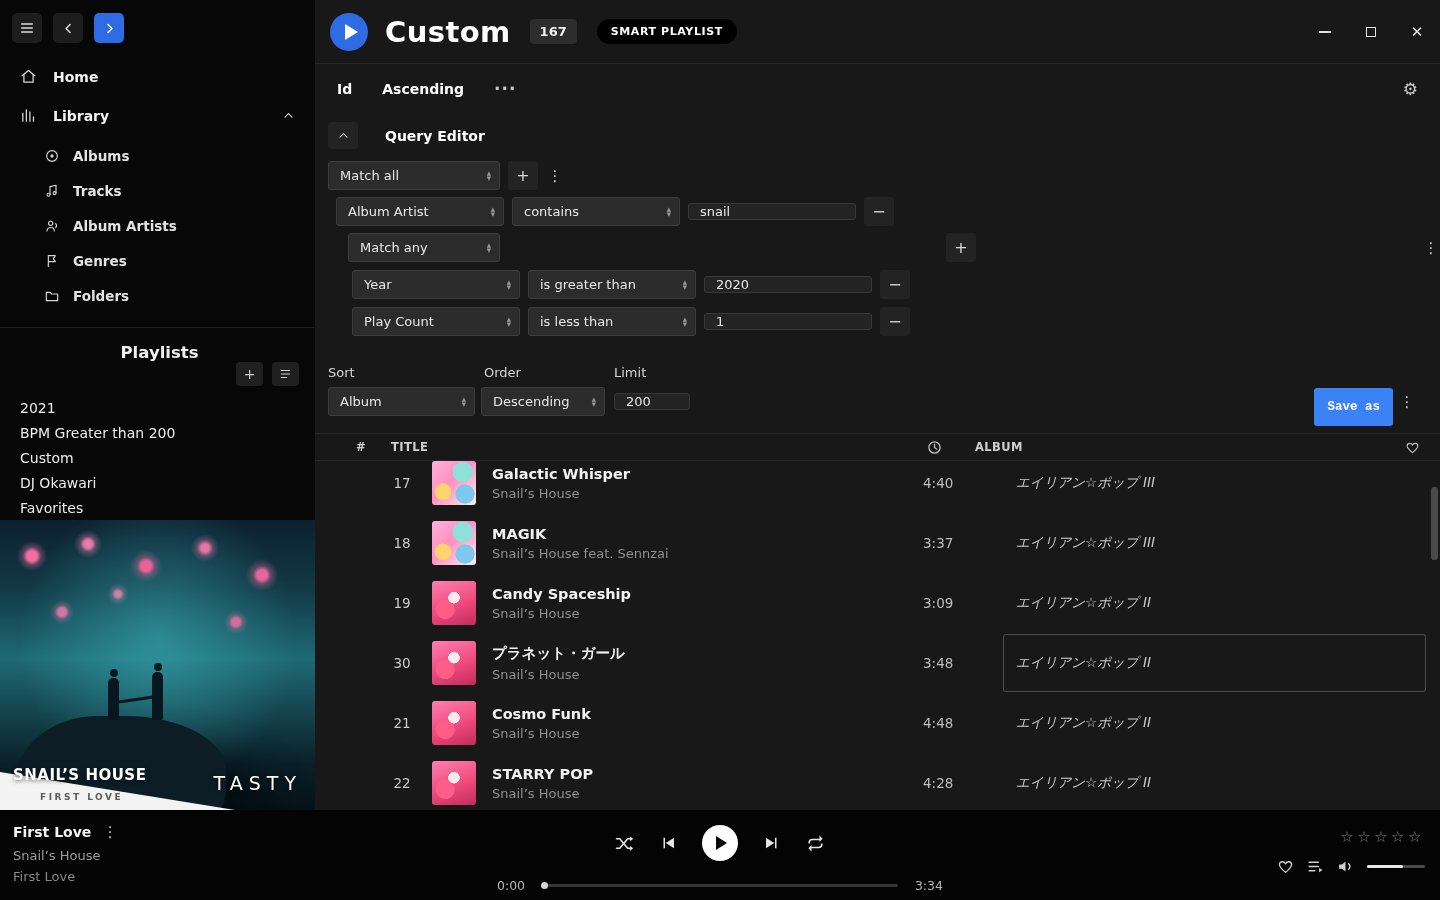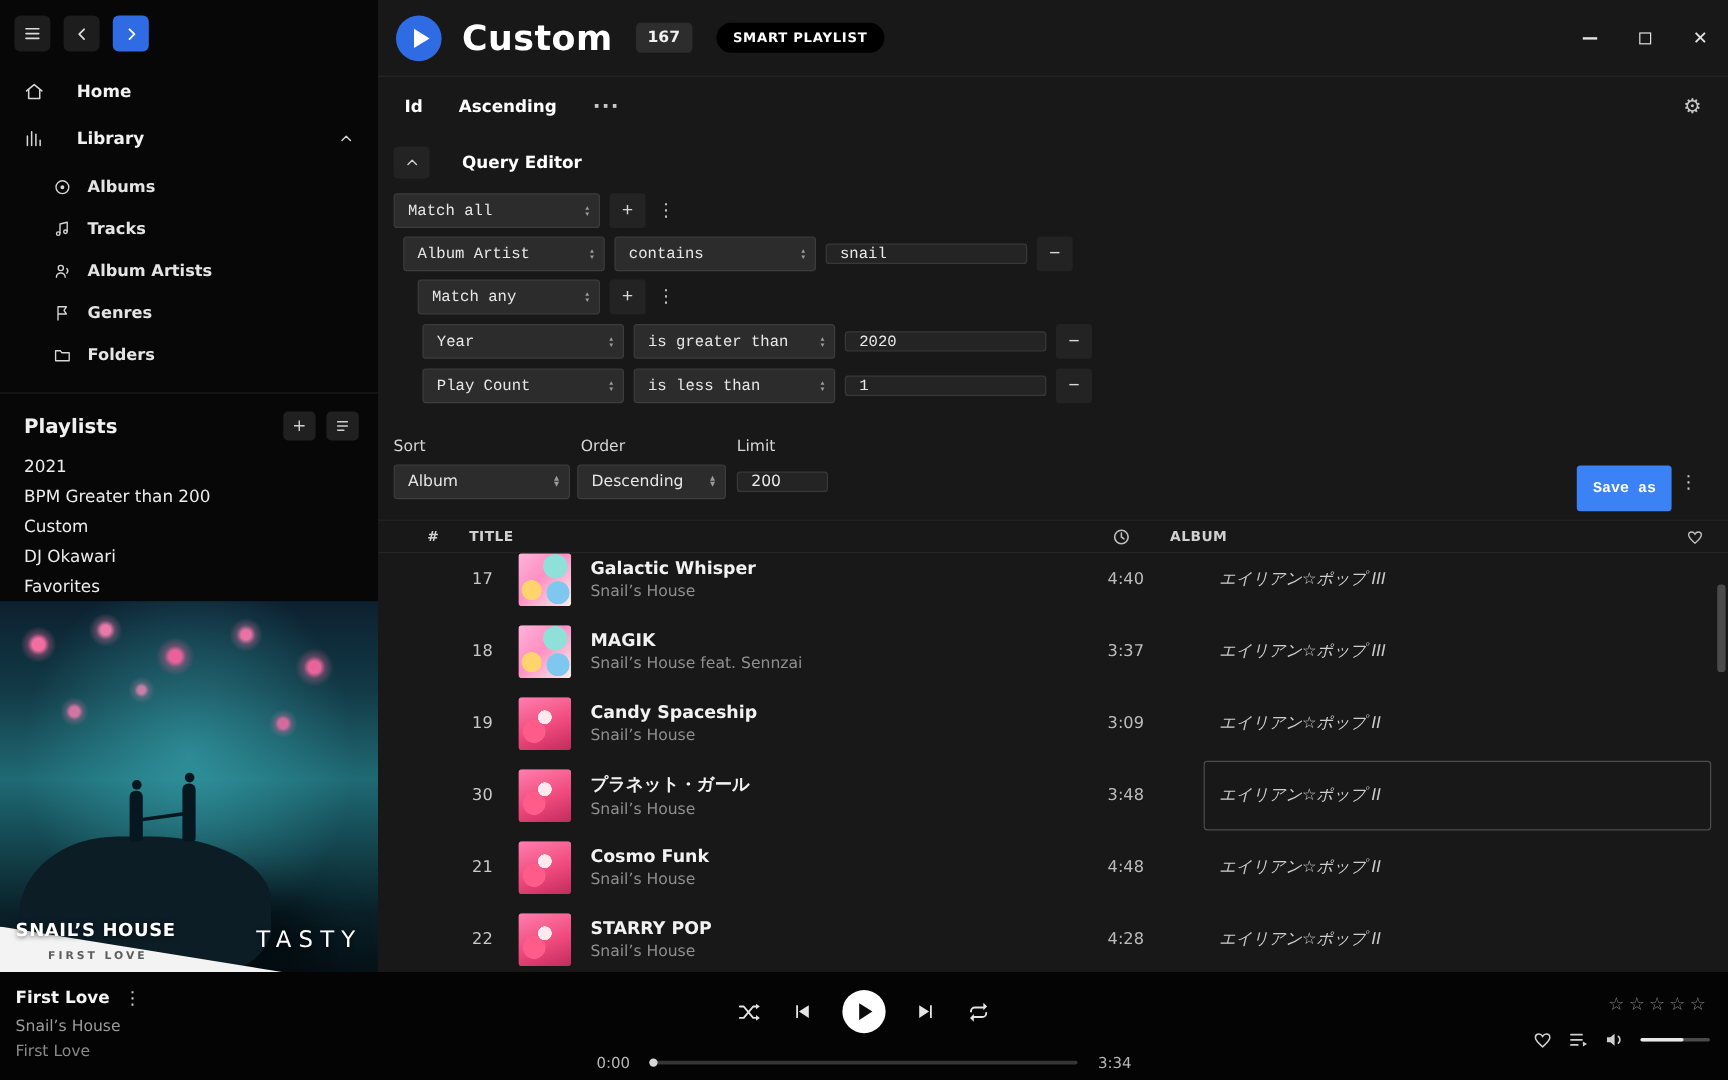--- a/index.html
+++ b/index.html
@@ -15,27 +15,27 @@
   .sidebar { position:absolute; left:0; top:0; width:315px; height:810px; background:#070707; display:flex; flex-direction:column; }
   .side-top { display:flex; align-items:center; gap:11px; padding:13px 12px 10px 12px; }
   .search-box { width:163px; height:33px; background:#1b1b1b; border-radius:5px; display:flex; align-items:center; padding:0 9px; gap:7px; }
   .search-box svg { color:#8d8d8d; flex:none; }
   .search-box input { background:transparent; border:none; outline:none; color:#ddd; font-size:13px; width:100%; font-family:inherit; }
   .search-box input::placeholder { color:#8a8a8a; }
   .icon-btn { width:30px; height:30px; border-radius:5px; background:#1d1d1d; display:flex; align-items:center; justify-content:center; color:#dcdcdc; cursor:pointer; }
   .icon-btn.accent { background:#2f6ce4; color:#fff; }
 
   .nav { padding-top:4px; }
-  .nav-item { height:39px; padding:0 20px; display:flex; align-items:center; gap:27px; font-size:14px; font-weight:700; color:#f2f2f2; cursor:pointer; }
+  .nav-item { height:39px; padding:0 20px; display:flex; align-items:center; gap:16px; font-size:14px; font-weight:700; color:#f2f2f2; cursor:pointer; }
   .nav-item svg, .sub-item svg { color:#d6d6d6; flex:none; }
   .nav-chevron { margin-left:auto; color:#b5b5b5; }
   .sub-list { padding:3px 0 8px 0; }
   .sub-item { height:35px; padding:0 20px 0 44px; display:flex; align-items:center; gap:13px; font-size:13.5px; font-weight:700; color:#e4e4e4; cursor:pointer; }
 
-  .playlists-head { margin-top:6px; border-top:1px solid #1e1e1e; padding:15px 16px 9px 20px; display:flex; align-items:center; }
+  .playlists-head { margin-top:6px; border-top:1px solid #1e1e1e; padding:15px 16px 9px 20px; display:flex; align-items:center;flex-direction:column; }
   .playlists-title { font-size:16.5px; font-weight:700; color:#f0f0f0; }
   .pl-btns { margin-left:auto; display:flex; gap:9px; }
   .pl-btn { width:27px; height:24px; background:#202020; border-radius:4px; display:flex; align-items:center; justify-content:center; color:#cfcfcf; font-size:14px; cursor:pointer; }
   .playlist-item { height:25px; display:flex; align-items:center; padding:0 20px; font-size:14px; color:#ececec; cursor:pointer; }
 
   
   .album-art { margin-top:auto; width:315px; height:315px; position:relative; overflow:hidden;
     background:
       radial-gradient(ellipse at 50% 42%, rgba(62,185,195,.50), transparent 62%),
       linear-gradient(180deg,#0c2030 0%,#123a46 24%,#1f6a74 48%,#14454f 66%,#0a2028 84%,#061218 100%);
@@ -79,24 +79,24 @@
   .toolbar { display:flex; align-items:center; height:42px; padding:8px 22px 0 22px; position:relative; }
   .tb-field { font-weight:700; font-size:14px; cursor:pointer; }
   .tb-dir { font-weight:700; font-size:14px; margin-left:30px; cursor:pointer; }
   .tb-more { margin-left:30px; color:#c8c8c8; font-size:17px; font-weight:700; letter-spacing:1px; cursor:pointer; line-height:10px; }
   .tb-gear { position:absolute; right:22px; font-size:17px; color:#c9c9c9; cursor:pointer; }
 
   .qe { padding-left:13px; position:relative; }
   .qe-head { display:flex; align-items:center; margin-top:16px; }
   .collapse-btn { width:30px; height:27px; background:#232323; border-radius:4px; display:flex; align-items:center; justify-content:center; color:#cfcfcf; cursor:pointer; }
   .qe-title { margin-left:27px; font-size:14px; font-weight:700; }
-  .qe-row { display:flex; align-items:center; gap:8px;font-family:Liberation Mono, monospace; }
+  .qe-row { display:flex; align-items:center; gap:8px; }
   .g1 { margin-top:12px; }
   .r1 { margin-left:8px; margin-top:7px; }
-  .g2 { margin-left:20px; margin-top:7px; }
+  .g2 { margin-left:20px; margin-top:7px;justify-content:space-between; }
   .r2,.r3 { margin-left:24px; margin-top:8px; }
   .select { height:29px; background:#2c2c2c; border:1px solid #3c3c3c; border-radius:3px; display:flex; align-items:center; justify-content:space-between; padding:0 8px 0 11px; font-size:13px; color:#e8e8e8; cursor:pointer; }
   .select::after { content:"▲\A▼"; white-space:pre; font-size:5.5px; line-height:5px; color:#9a9a9a; text-align:center; }
   .w-match { width:172px; } .w-match2 { width:152px; } .w-std { width:168px; }
   .w-sort { width:147px; } .w-order { width:124px; }
   .val-input { height:17px; background:#242424; border:1px solid #383838; border-radius:3px; color:#e8e8e8; font-size:13px; padding:0 11px; font-family:inherit; outline:none; }
   .w-val { width:168px; } .w-limit { width:76px; }
   .sq-btn { width:30px; height:29px; background:#232323; border-radius:3px; display:flex; align-items:center; justify-content:center; color:#d8d8d8; font-size:16px; cursor:pointer; flex:none; }
   .kebab { width:18px; text-align:center; color:#c9c9c9; font-size:15px; cursor:pointer; }
 

